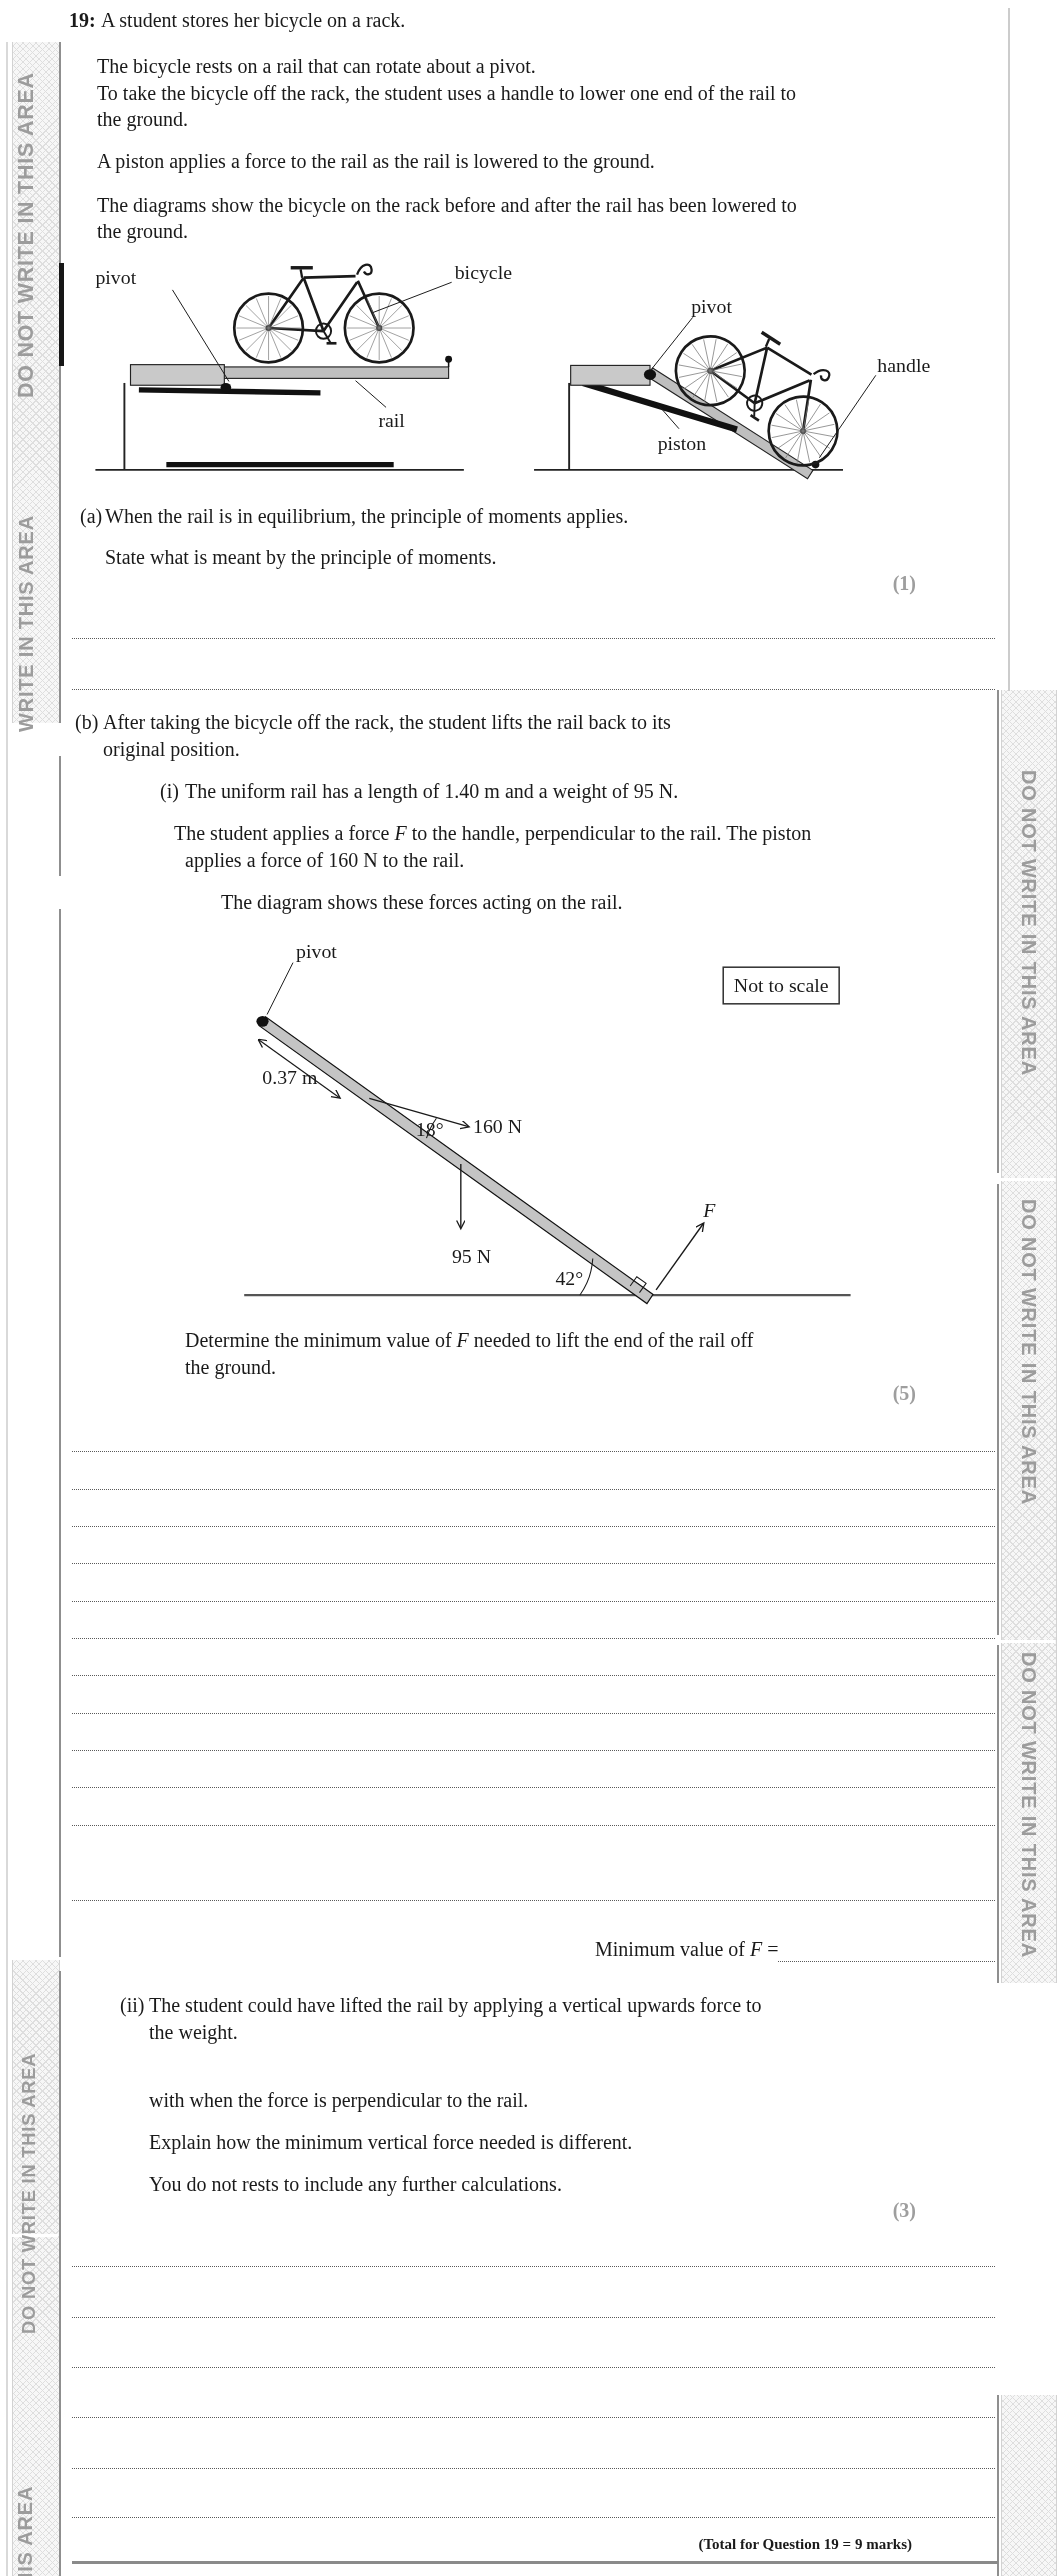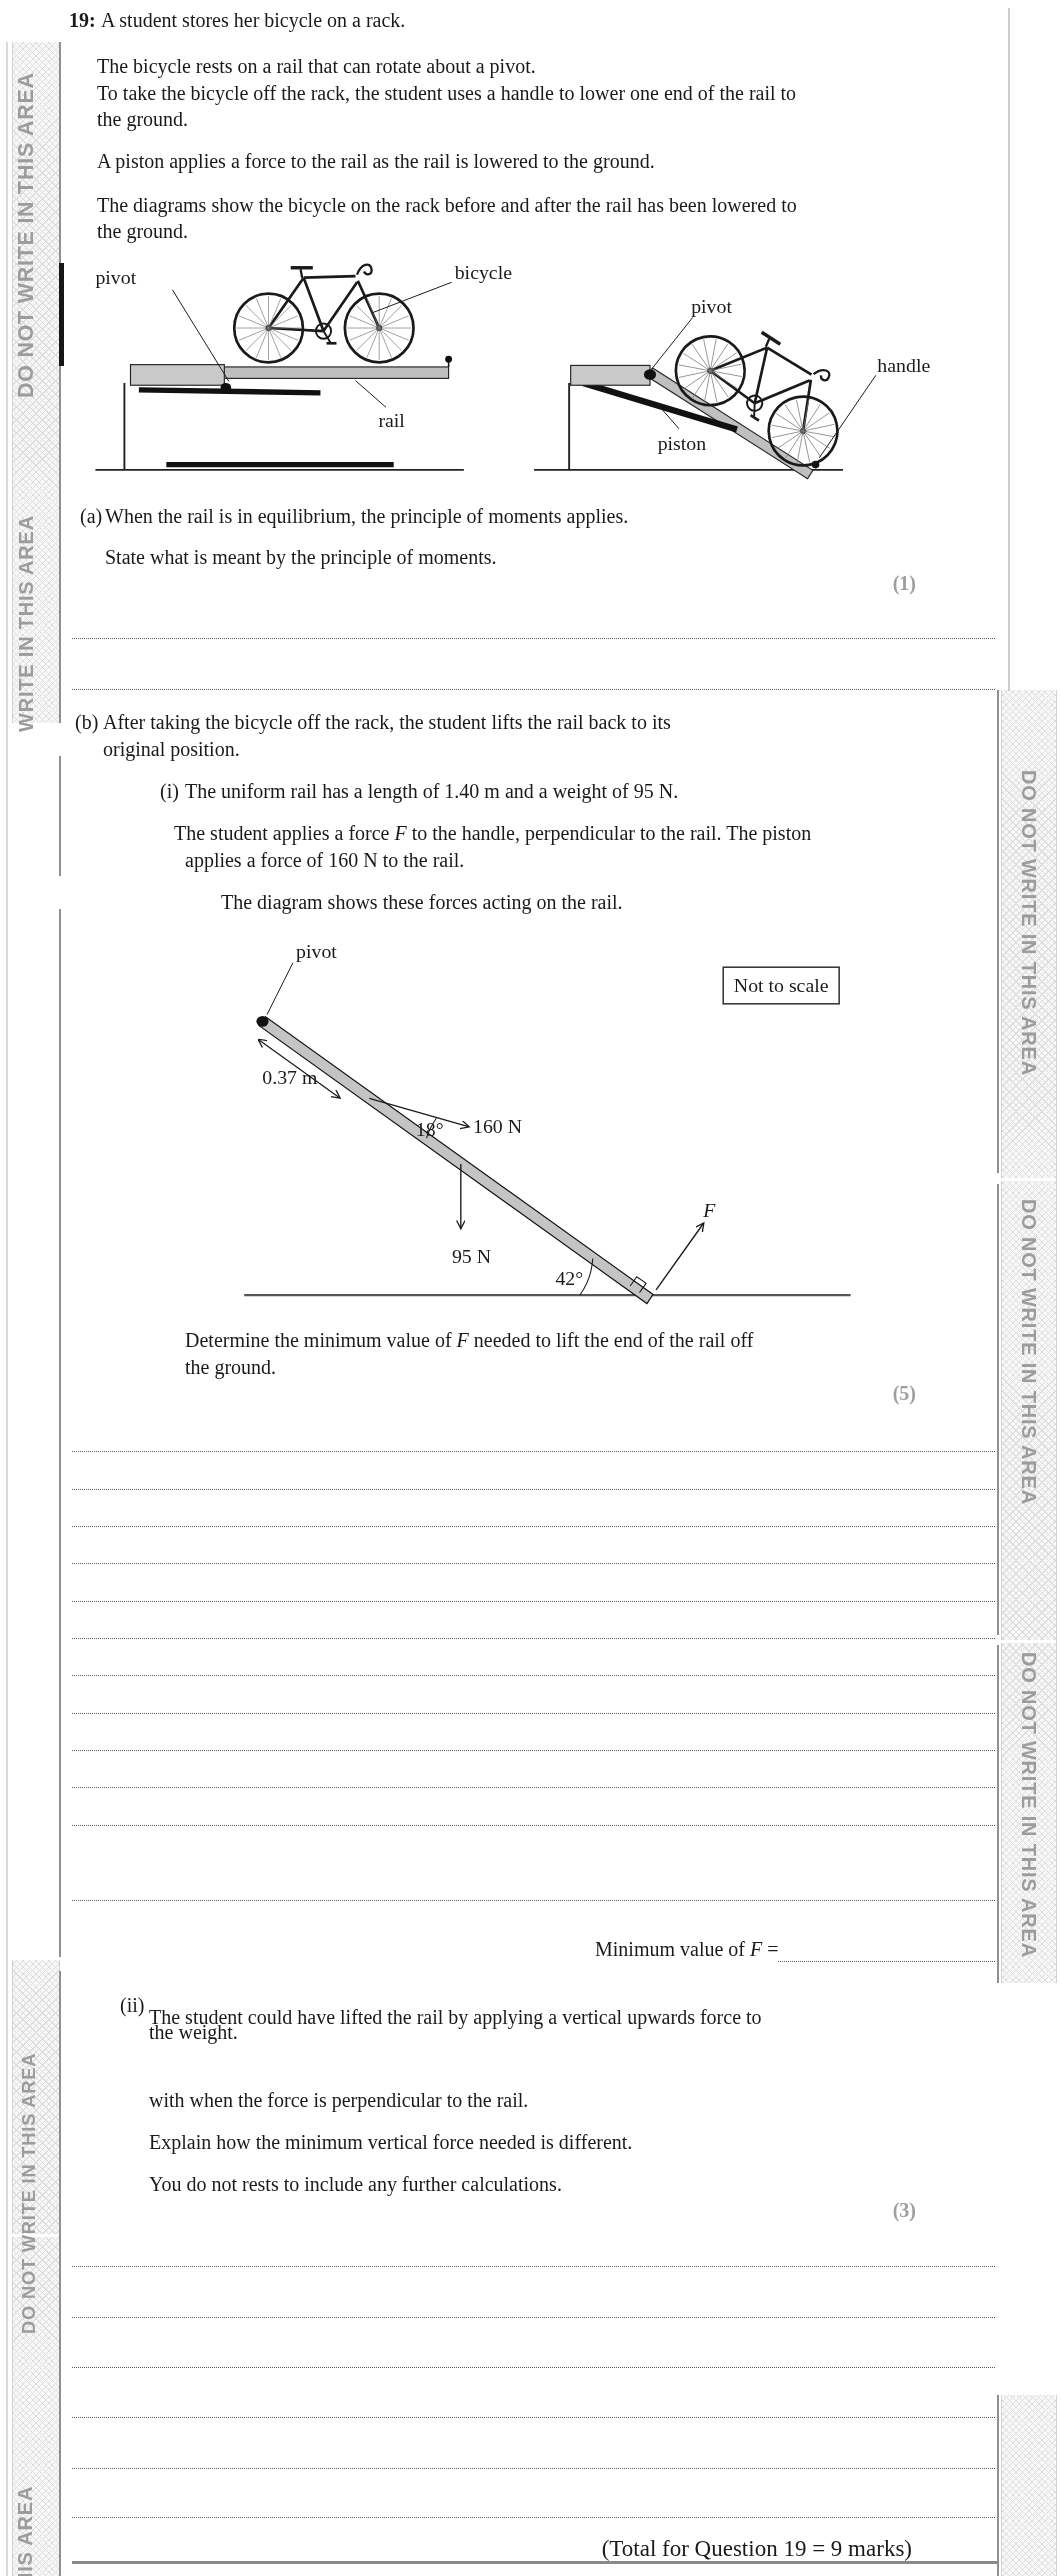--- a/index.html
+++ b/index.html
@@ -15,21 +15,21 @@
   .vtext.up{transform:rotate(180deg);}
   
   .vrule{position:absolute;background:#8f8f8f;}
   .thinline{position:absolute;background:#d9d9d9;}
   
   .tline{position:absolute;font-size:20px;line-height:23px;white-space:nowrap;}
   .bold{font-weight:bold;}
   .marks{position:absolute;font-size:20px;font-weight:bold;color:#9e9e9e;right:146px;}
   .dotline{position:absolute;left:72px;width:923px;height:0;border-bottom:1.5px dotted #5a5a5a;}
   .dotseg{position:absolute;height:0;border-bottom:1.5px dotted #5a5a5a;}
-  .total{position:absolute;font-size:23px;font-weight:normal;right:150px;top:2536px;}
+  .total{position:absolute;font-size:15px;font-weight:bold;right:150px;top:2536px;}
   .rule-bottom{position:absolute;left:72px;top:2561px;width:926px;height:3.1px;background:#8a8a8a;}
   svg{position:absolute;overflow:visible;}
   svg text{font-family:"Liberation Serif",serif;font-size:26px;fill:#1a1a1a;}
 </style>
 </head>
 <body>
 
 <div id="page">
 
   <div class="thinline" style="left:6.1px;top:42px;width:1.5px;height:2534px;"></div>
@@ -231,21 +231,21 @@
       <div class="dotline" style="top: 1750px;"></div>
       <div class="dotline" style="top: 1787px;"></div>
       <div class="dotline" style="top: 1825px;"></div>
       <div class="dotline" style="top: 1900px;"></div>
     </div>
 
   <div class="tline" style="left:595px;top:1938px;">Minimum value of <i>F</i> =</div>
   <div class="dotseg" style="left:778px;top:1961px;width:217px;"></div>
 
   <div class="tline" style="left:120px;top:1994px;">(ii)</div>
-  <div class="tline" style="left:149px;top:1994px;margin-top:12px;">The student could have lifted the rail by applying a vertical upwards force to</div>
+  <div class="tline" style="left:149px;top:1994px;">The student could have lifted the rail by applying a vertical upwards force to</div>
   <div class="tline" style="left:149px;top:2021px;">the weight.</div>
   <div class="tline" style="left:149px;top:2089px;">with when the force is perpendicular to the rail.</div>
   <div class="tline" style="left:149px;top:2131px;">Explain how the minimum vertical force needed is different.</div>
   <div class="tline" style="left:149px;top:2173px;">You do not rests to include any further calculations.</div>
   <div class="marks" style="top:2199px;">(3)</div>
   <div>
       <div class="dotline" style="top: 2266px;"></div>
       <div class="dotline" style="top: 2317px;"></div>
       <div class="dotline" style="top: 2367px;"></div>
       <div class="dotline" style="top: 2417px;"></div>

